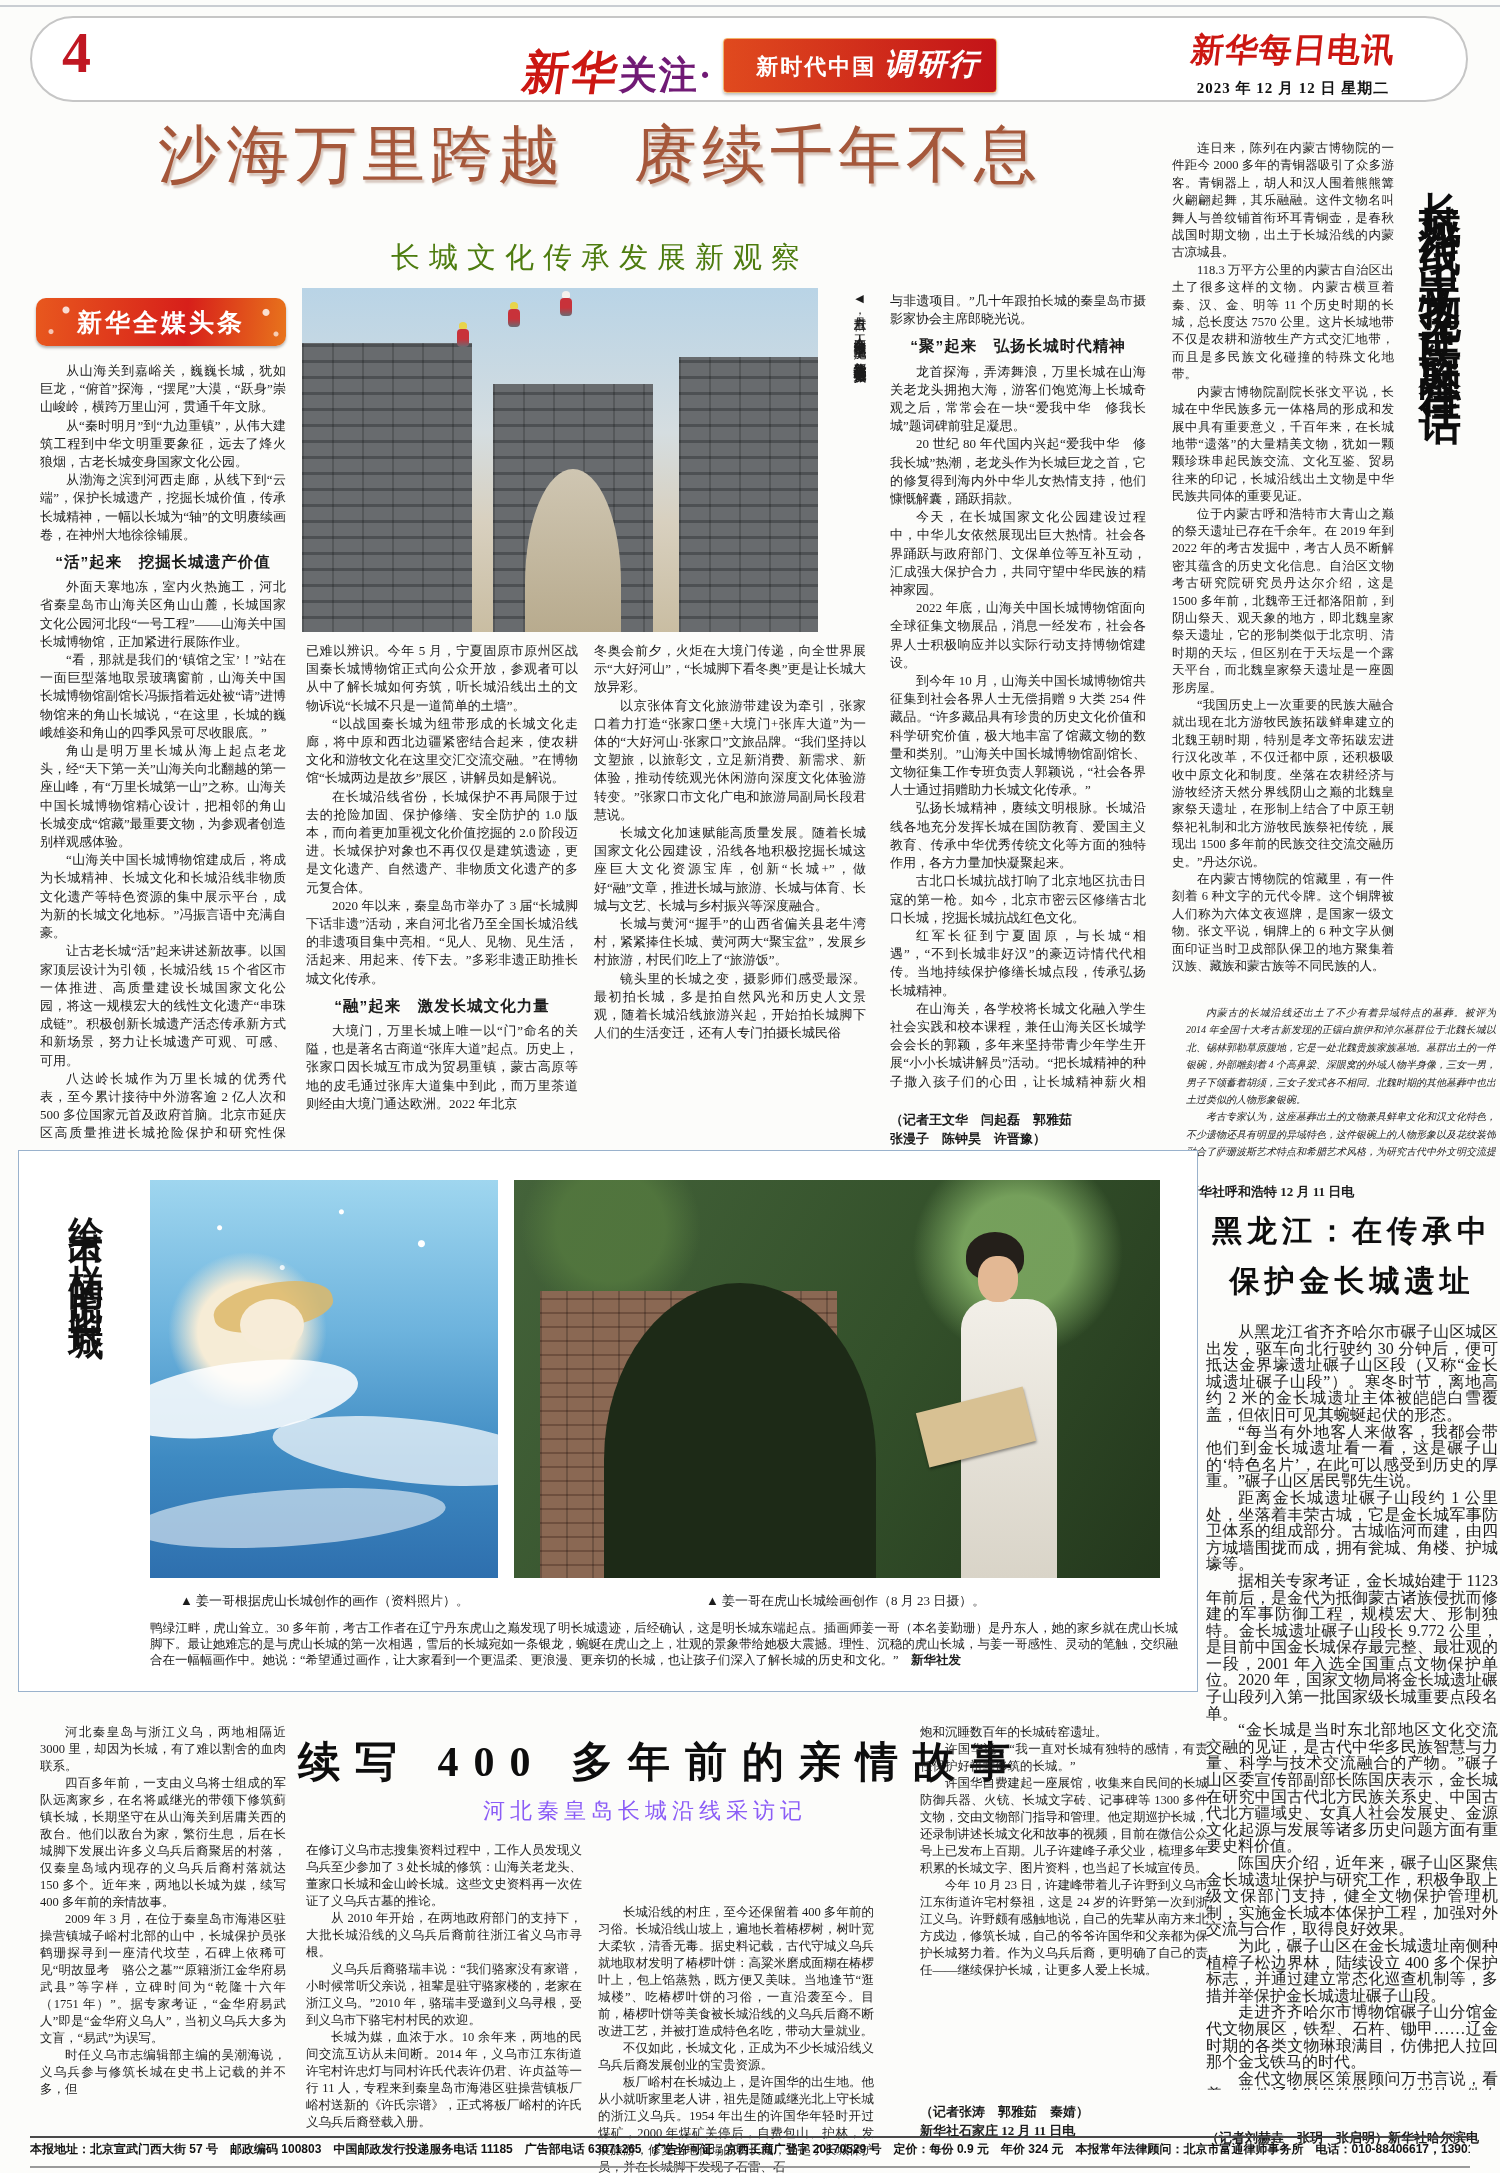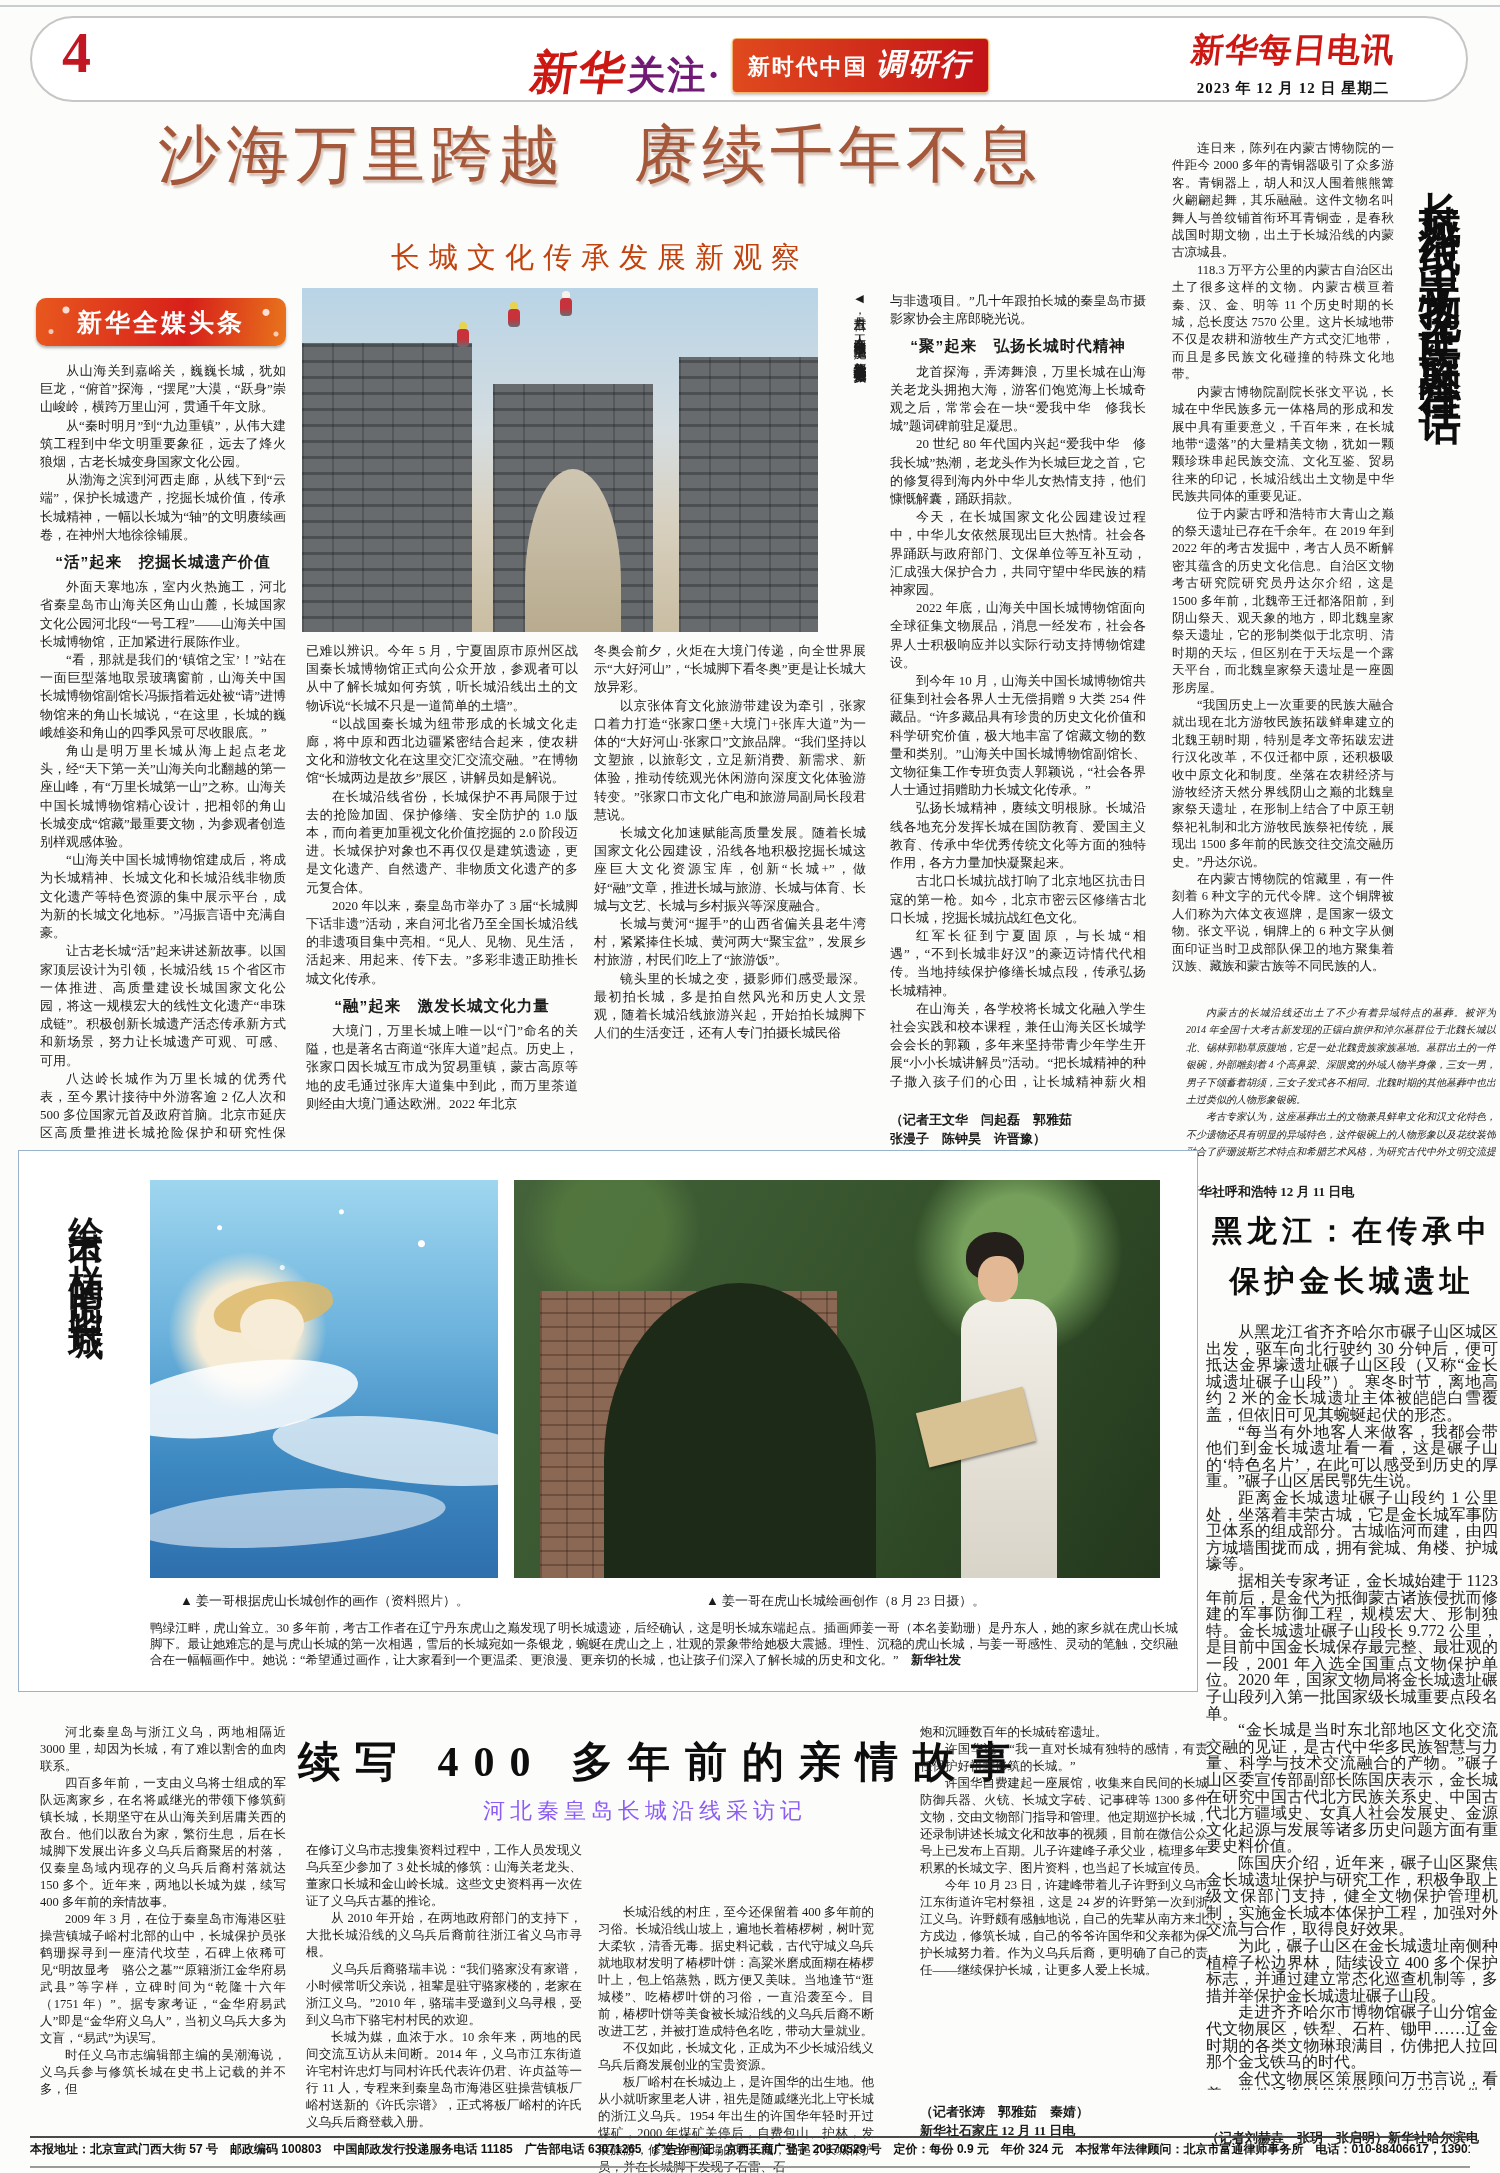--- a/index.html
+++ b/index.html
@@ -6,32 +6,32 @@
   #page{position:relative;width:1500px;height:2173px;background:#fcfcfa;margin:0 auto;overflow:hidden;
         font-family:"Liberation Serif","DejaVu Serif",serif;color:#1c1c1c;}
   .abs{position:absolute;}
   .edge-rule{left:0;top:5px;width:1500px;height:2px;background:#c9cdd2;}
   
   #header-band{left:30px;top:16px;width:1434px;height:82px;border:2px solid #c6c6c6;border-radius:45px;background:#fff;}
   #page-num{left:62px;top:24px;font-size:58px;font-weight:bold;color:#c01722;line-height:1;}
   #mast-center{left:430px;top:38px;width:660px;text-align:center;white-space:nowrap;}
   .xh-cal{display:inline-block;color:#cc1712;font-weight:bold;font-size:46px;transform:skewX(-8deg);letter-spacing:2px;}
   .guanzhu{color:#701a75;font-weight:bold;font-size:38px;letter-spacing:2px;}
-  #era-badge{display:inline-block;vertical-align:14px;margin-left:10px;padding:5px 16px 7px 15px;
+  #era-badge{display:inline-block;vertical-align:14px;margin-left:10px;padding:5px 16px 7px 32px;
              background:linear-gradient(100deg,#e7512202,transparent),linear-gradient(90deg,#e04a1e,#c31318);
              border:1px solid #f2b26a;border-radius:4px;box-shadow:0 2px 3px rgba(0,0,0,.25);}
   #era-badge .b1{color:#fff;font-family:"Liberation Sans","DejaVu Sans",sans-serif;font-weight:bold;font-size:22px;letter-spacing:2px;}
   #era-badge .b2{color:#fff;font-weight:bold;font-size:30px;font-style:italic;letter-spacing:2px;margin-left:8px;}
   #mast-right{left:1130px;top:28px;width:326px;text-align:center;}
   #mast-right .logo{color:#cc1712;font-weight:bold;font-size:33px;letter-spacing:1px;transform:skewX(-6deg);display:inline-block;}
   #mast-right .date{font-size:15px;font-weight:bold;color:#111;margin-top:6px;letter-spacing:1px;}
   
   #headline{left:40px;top:112px;width:1120px;text-align:center;font-size:63px;font-weight:normal;color:#a5573a;
             letter-spacing:5px;text-shadow:2px 3px 2px rgba(110,55,25,.28);white-space:nowrap;}
-  #subtitle{left:40px;top:238px;width:1120px;text-align:center;font-size:29px;color:#c2410c;letter-spacing:9px;}
+  #subtitle{left:40px;top:238px;width:1120px;text-align:center;font-size:29px;color:#4d7c0f;letter-spacing:9px;}
   
   #badge-qm{left:36px;top:298px;width:250px;height:48px;border-radius:10px;text-align:center;line-height:48px;
             background:
               radial-gradient(circle 3px at 12% 25%, #ffffffcc 0 3px, transparent 4px),
               radial-gradient(circle 2px at 6% 70%, #ffffffaa 0 2px, transparent 3px),
               radial-gradient(circle 3px at 92% 30%, #ffffffcc 0 3px, transparent 4px),
               radial-gradient(circle 2px at 96% 75%, #ffffffaa 0 2px, transparent 3px),
               linear-gradient(95deg,#e8581e,#d71f1a 60%,#e8741c);
             color:#fff;font-family:"Liberation Sans","DejaVu Sans",sans-serif;font-weight:bold;font-size:25px;
             letter-spacing:3px;box-shadow:0 2px 3px rgba(0,0,0,.3);}

